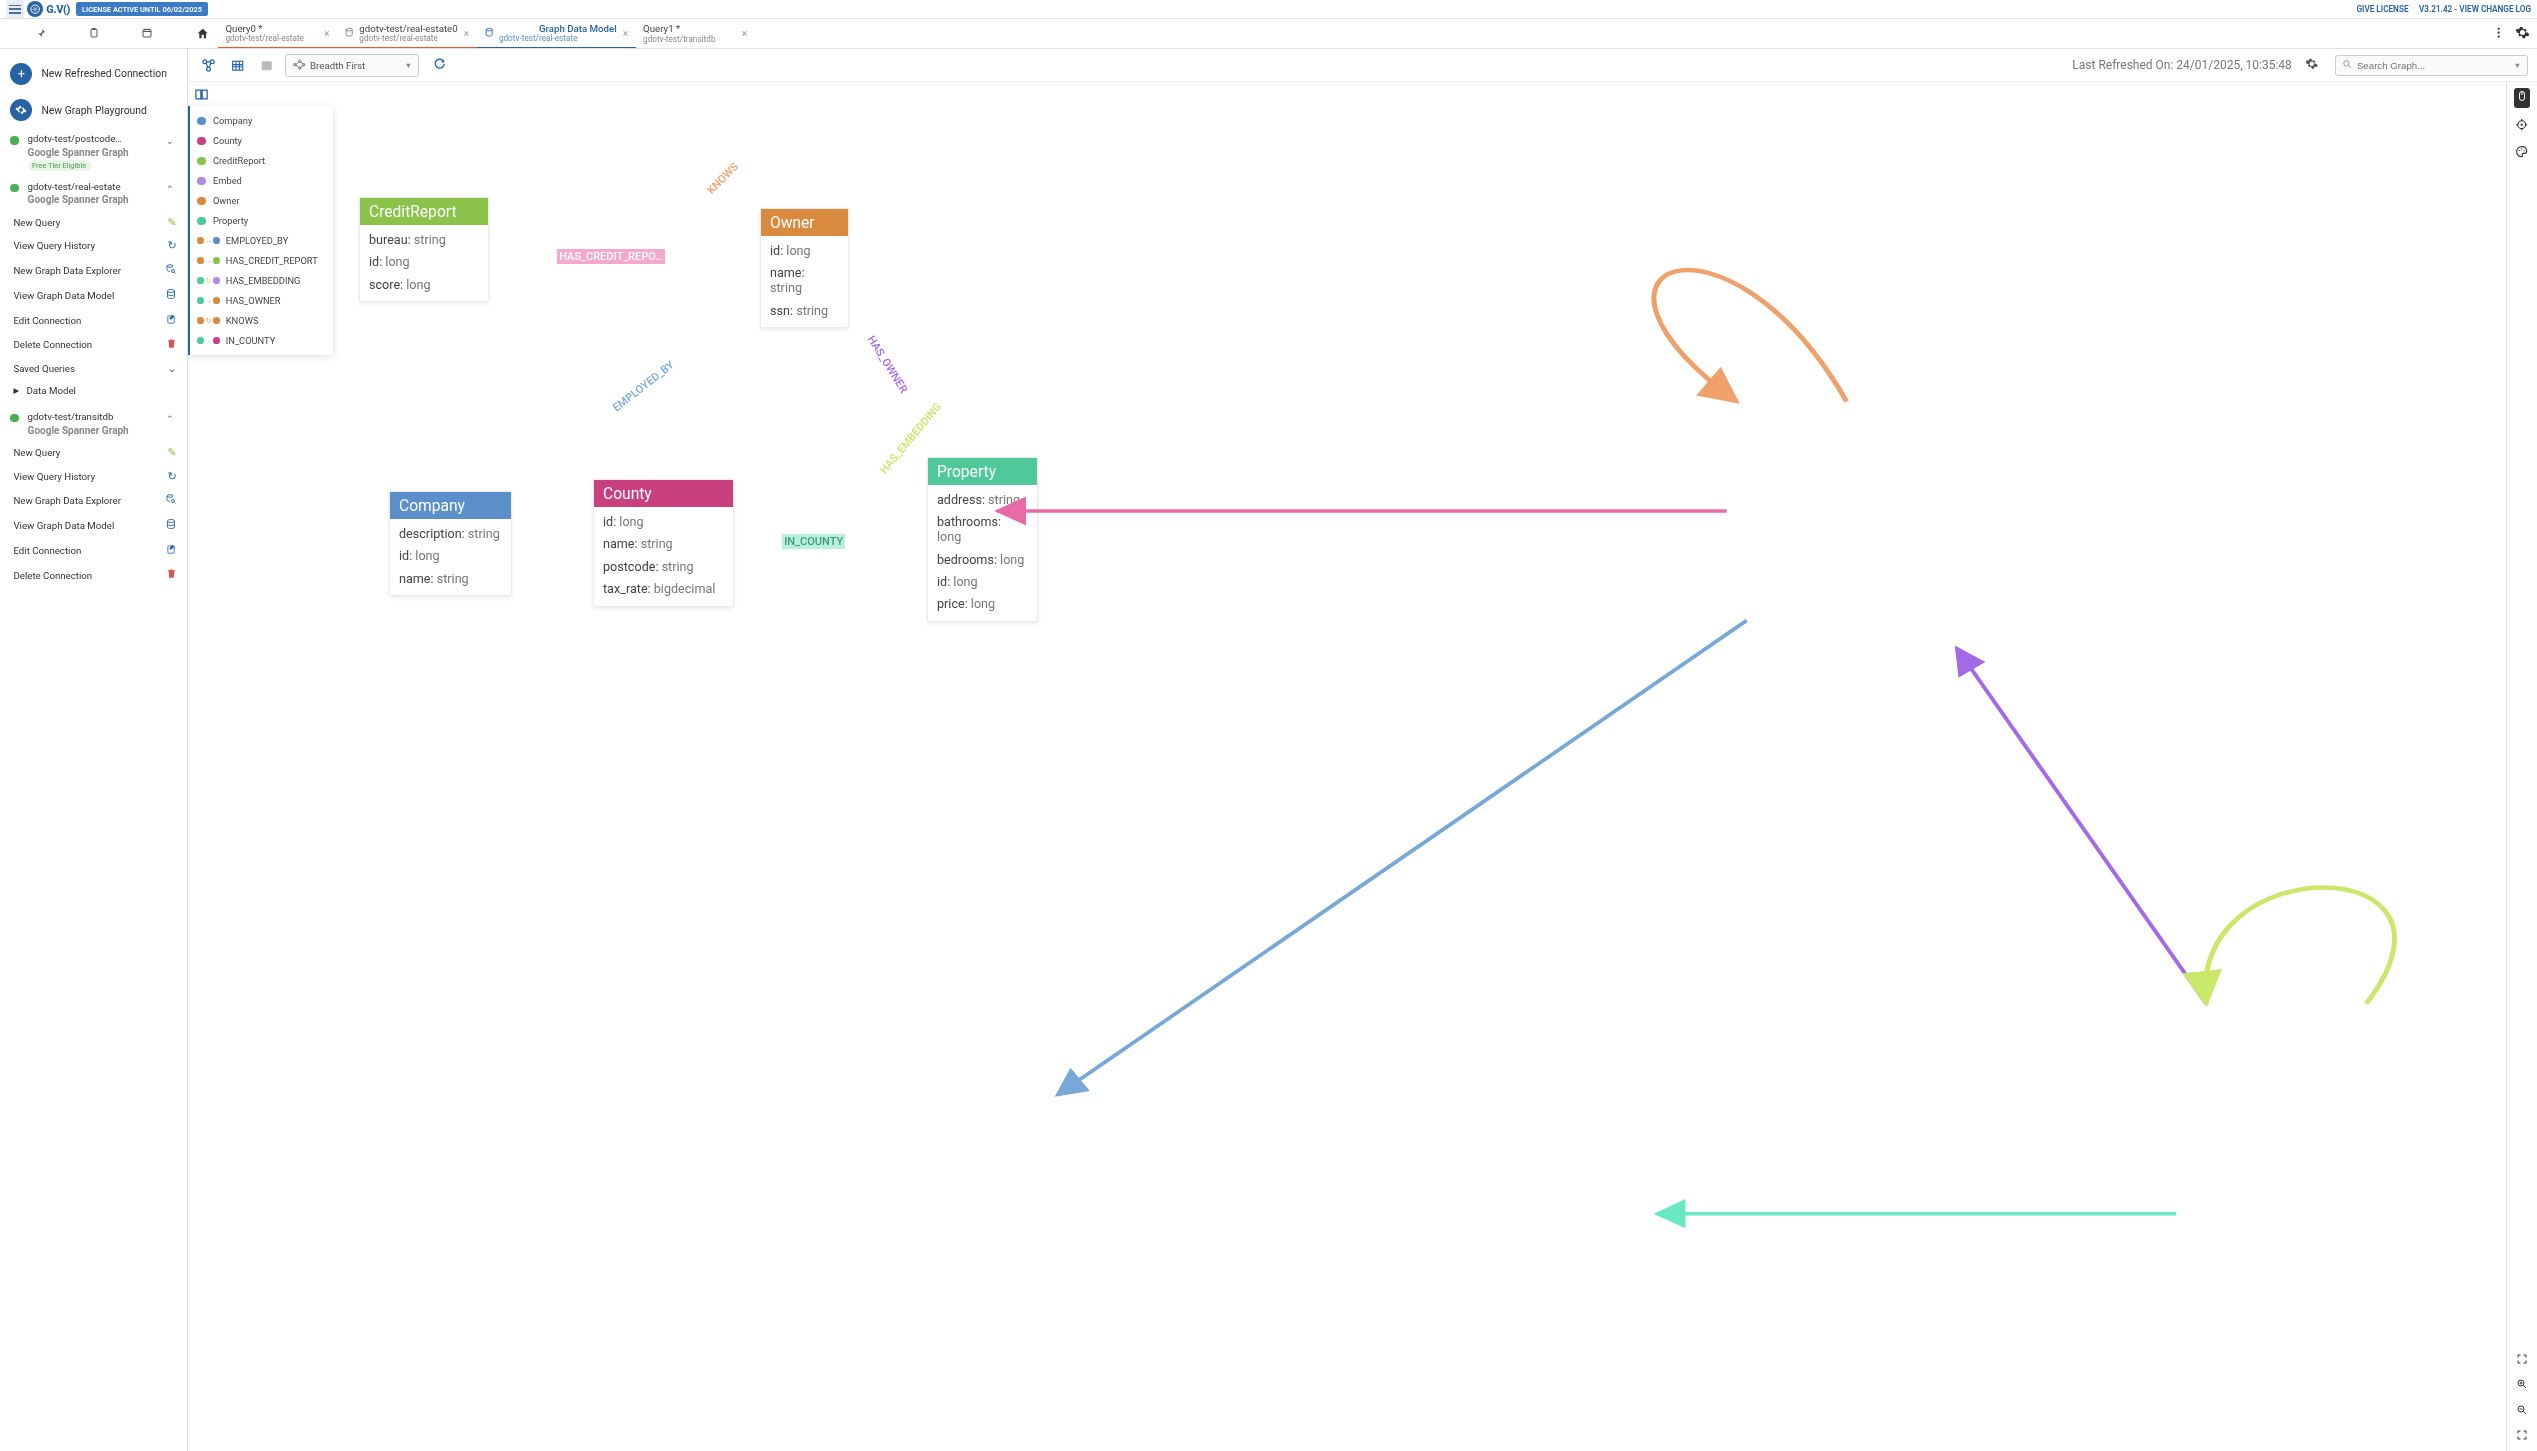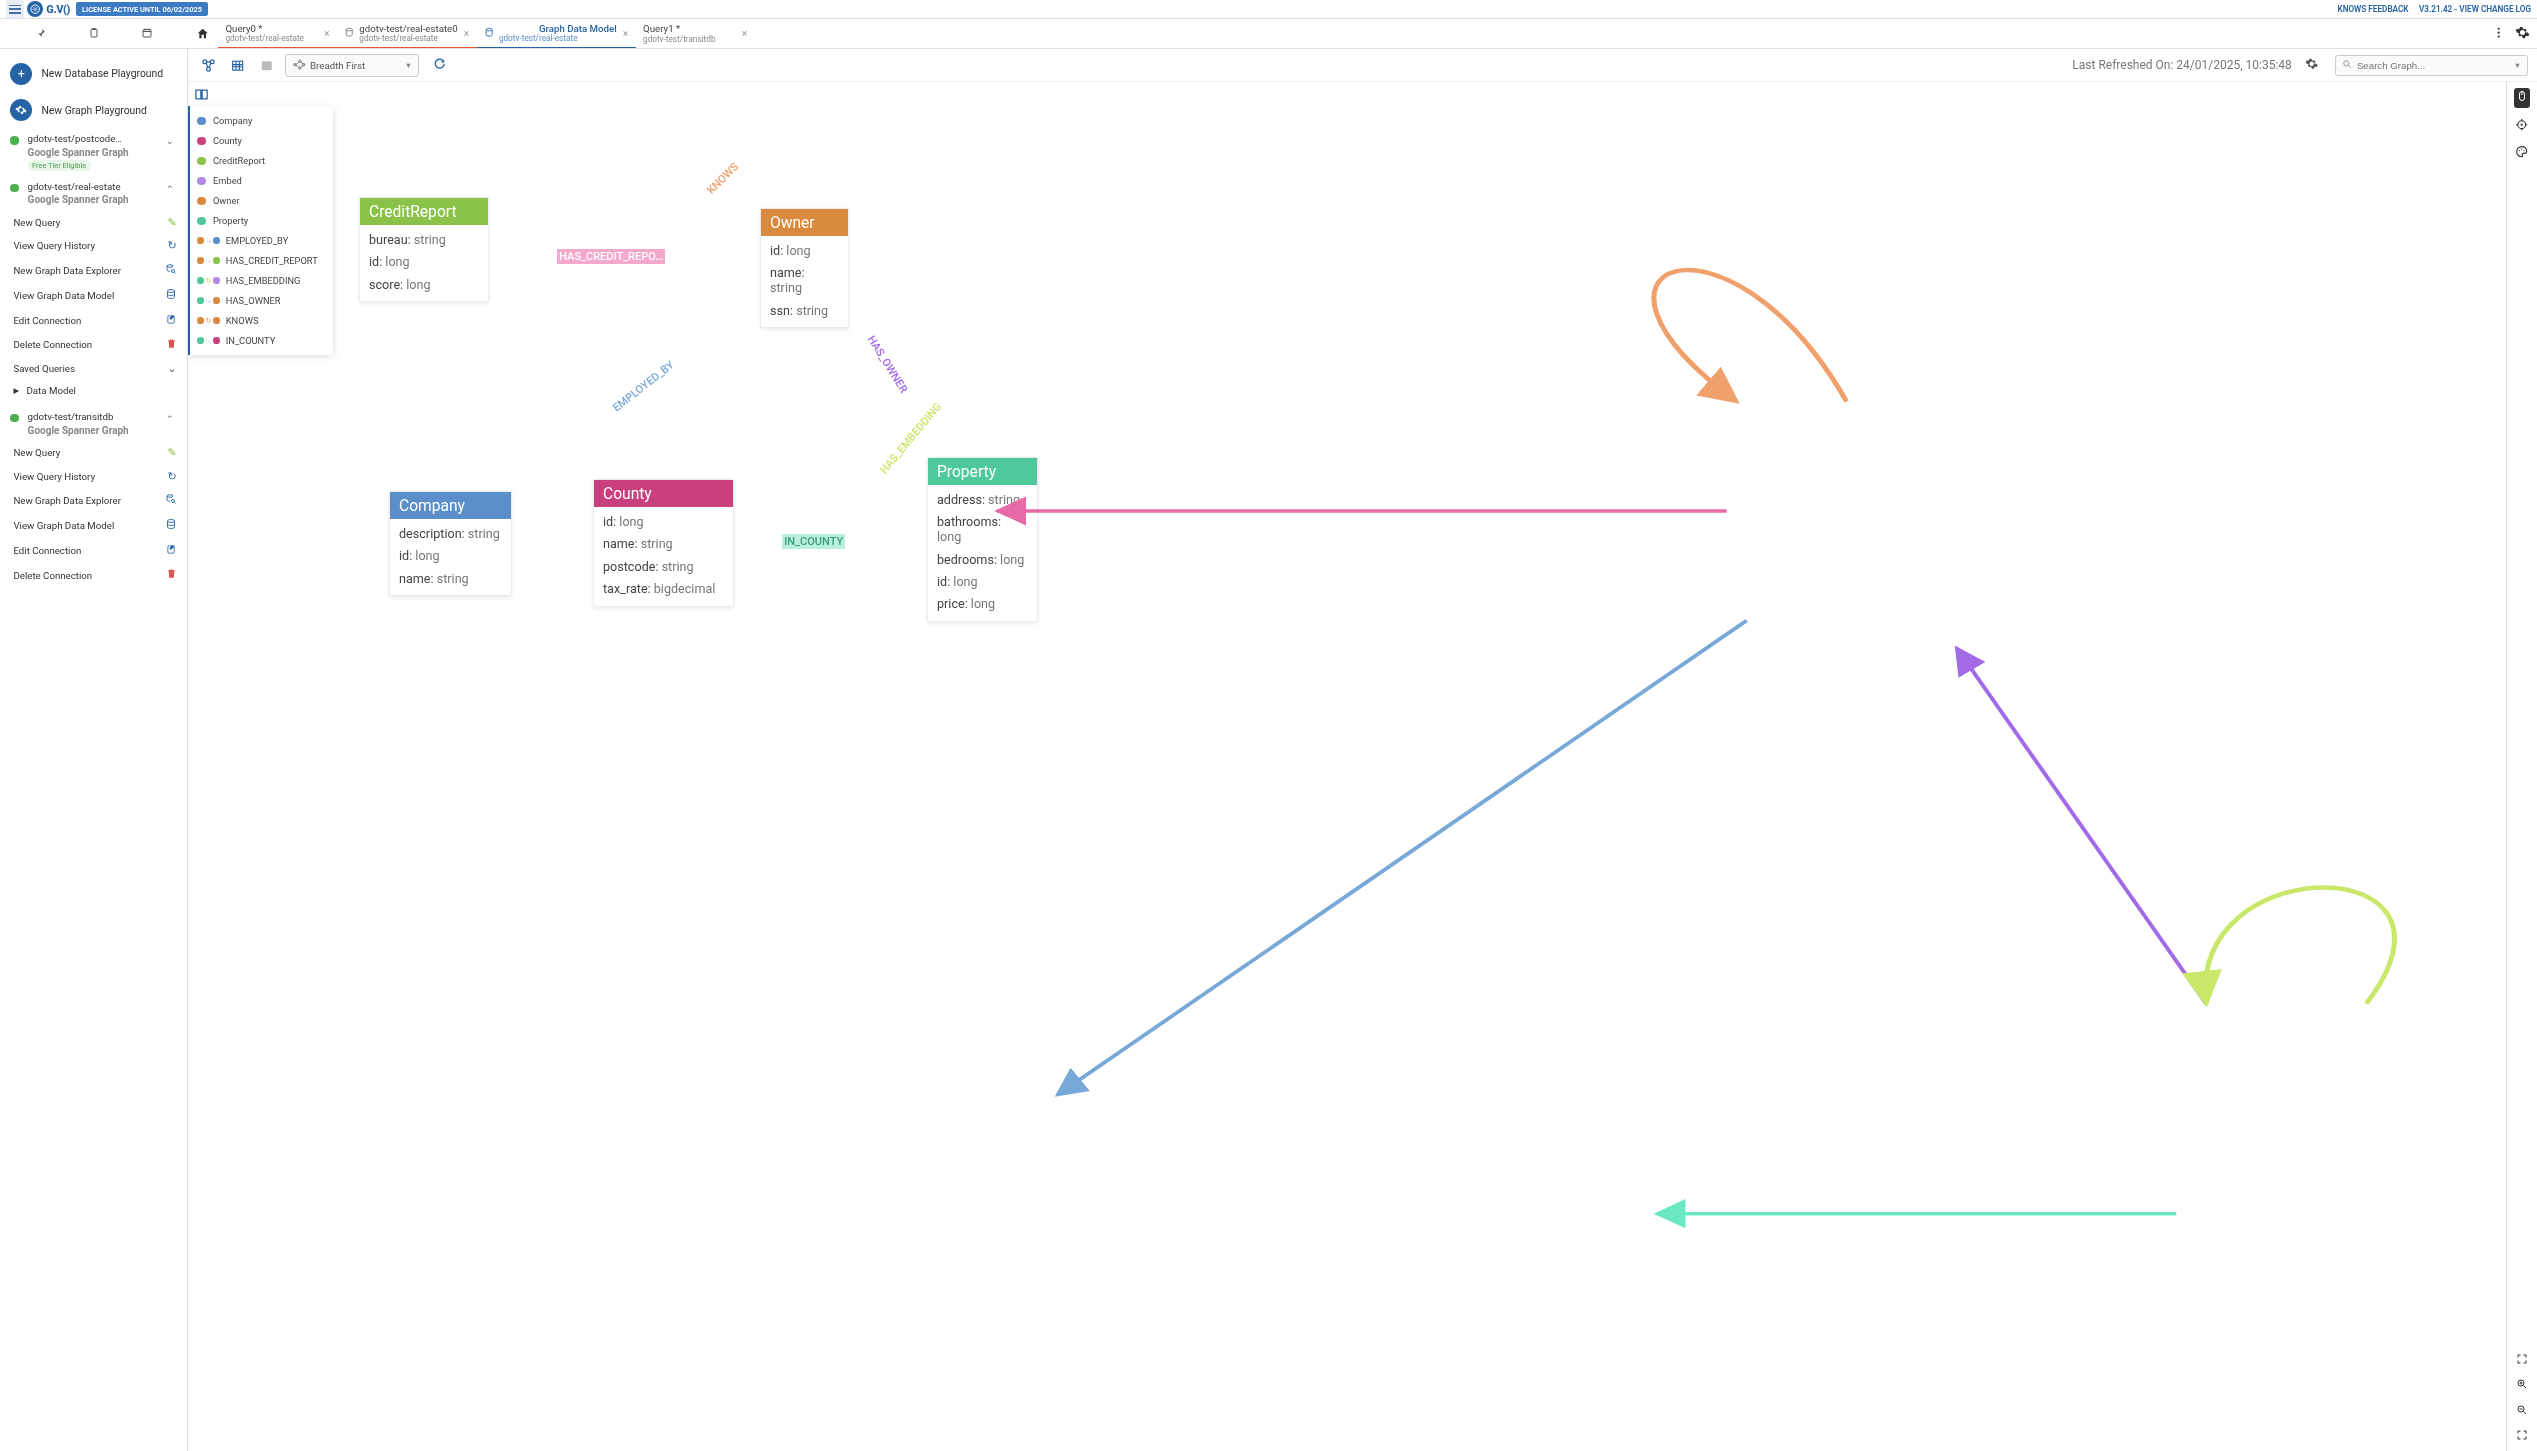--- a/index.html
+++ b/index.html
@@ -124,21 +124,21 @@
     </div>
   <div class="logo-badge">
     <svg viewBox="0 0 24 24">
         <circle cx="12" cy="12" r="10" fill="none" stroke="#fff" stroke-width="2"></circle>
         <path d="M12 2 L12 22 M2 12 L22 12 M5 5 L19 19 M19 5 L5 19" stroke="#fff" stroke-width="1"></path>
       </svg>
   </div>
   <span class="logo-text">G.V()</span>
   <span class="license-badge">LICENSE ACTIVE UNTIL 06/02/2025</span>
   <div class="header-spacer"></div>
-  <span class="header-link">KNOWS FEEDBACK</span>
+  <span class="header-link">GIVE LICENSE</span>
   <span class="header-link">V3.21.42 - VIEW CHANGE LOG</span>
 </div>
 
 <div class="top-section">
   <div class="left-icons-header">
     <span class="hicon"><svg width="12" height="12" viewBox="0 0 24 24">
           <path fill="currentColor" d="M14 4l6 6-3 1-4 4 1 5-4-4-5 5 5-5-4-4 5 1 4-4z"></path>
         </svg></span>
     <span class="hicon"><svg width="12" height="12" viewBox="0 0 24 24">
           <rect x="6" y="4" width="12" height="16" rx="2" fill="none" stroke="currentColor" stroke-width="2"></rect>
@@ -206,21 +206,21 @@
           </svg></span>
     </div>
   </div>
 </div>
 
 <div class="main">
 
   <div class="sidebar">
     <div class="sb-btn">
       <div class="sb-icon-circle">+</div>
-      <span class="sb-label">New Database Playground</span>
+      <span class="sb-label">New Refreshed Connection</span>
     </div>
     <div class="sb-btn">
       <div class="sb-icon-circle">
         <svg width="12" height="12" viewBox="0 0 24 24">
             <path fill="#fff" d="M12 8a4 4 0 100 8 4 4 0 000-8zm9 4l2.1 1.6-2 3.4-2.5-1a7 7 0 01-2 1.2l-.4 2.6h-4l-.4-2.6a7 7 0 01-2-1.2l-2.5 1-2-3.4L3 12l-2.1-1.6 2-3.4 2.5 1a7 7 0 012-1.2L7.8 4h4l.4 2.6a7 7 0 012 1.2l2.5-1 2 3.4z"></path>
           </svg>
       </div>
       <span class="sb-label">New Graph Playground</span>
     </div>
 

